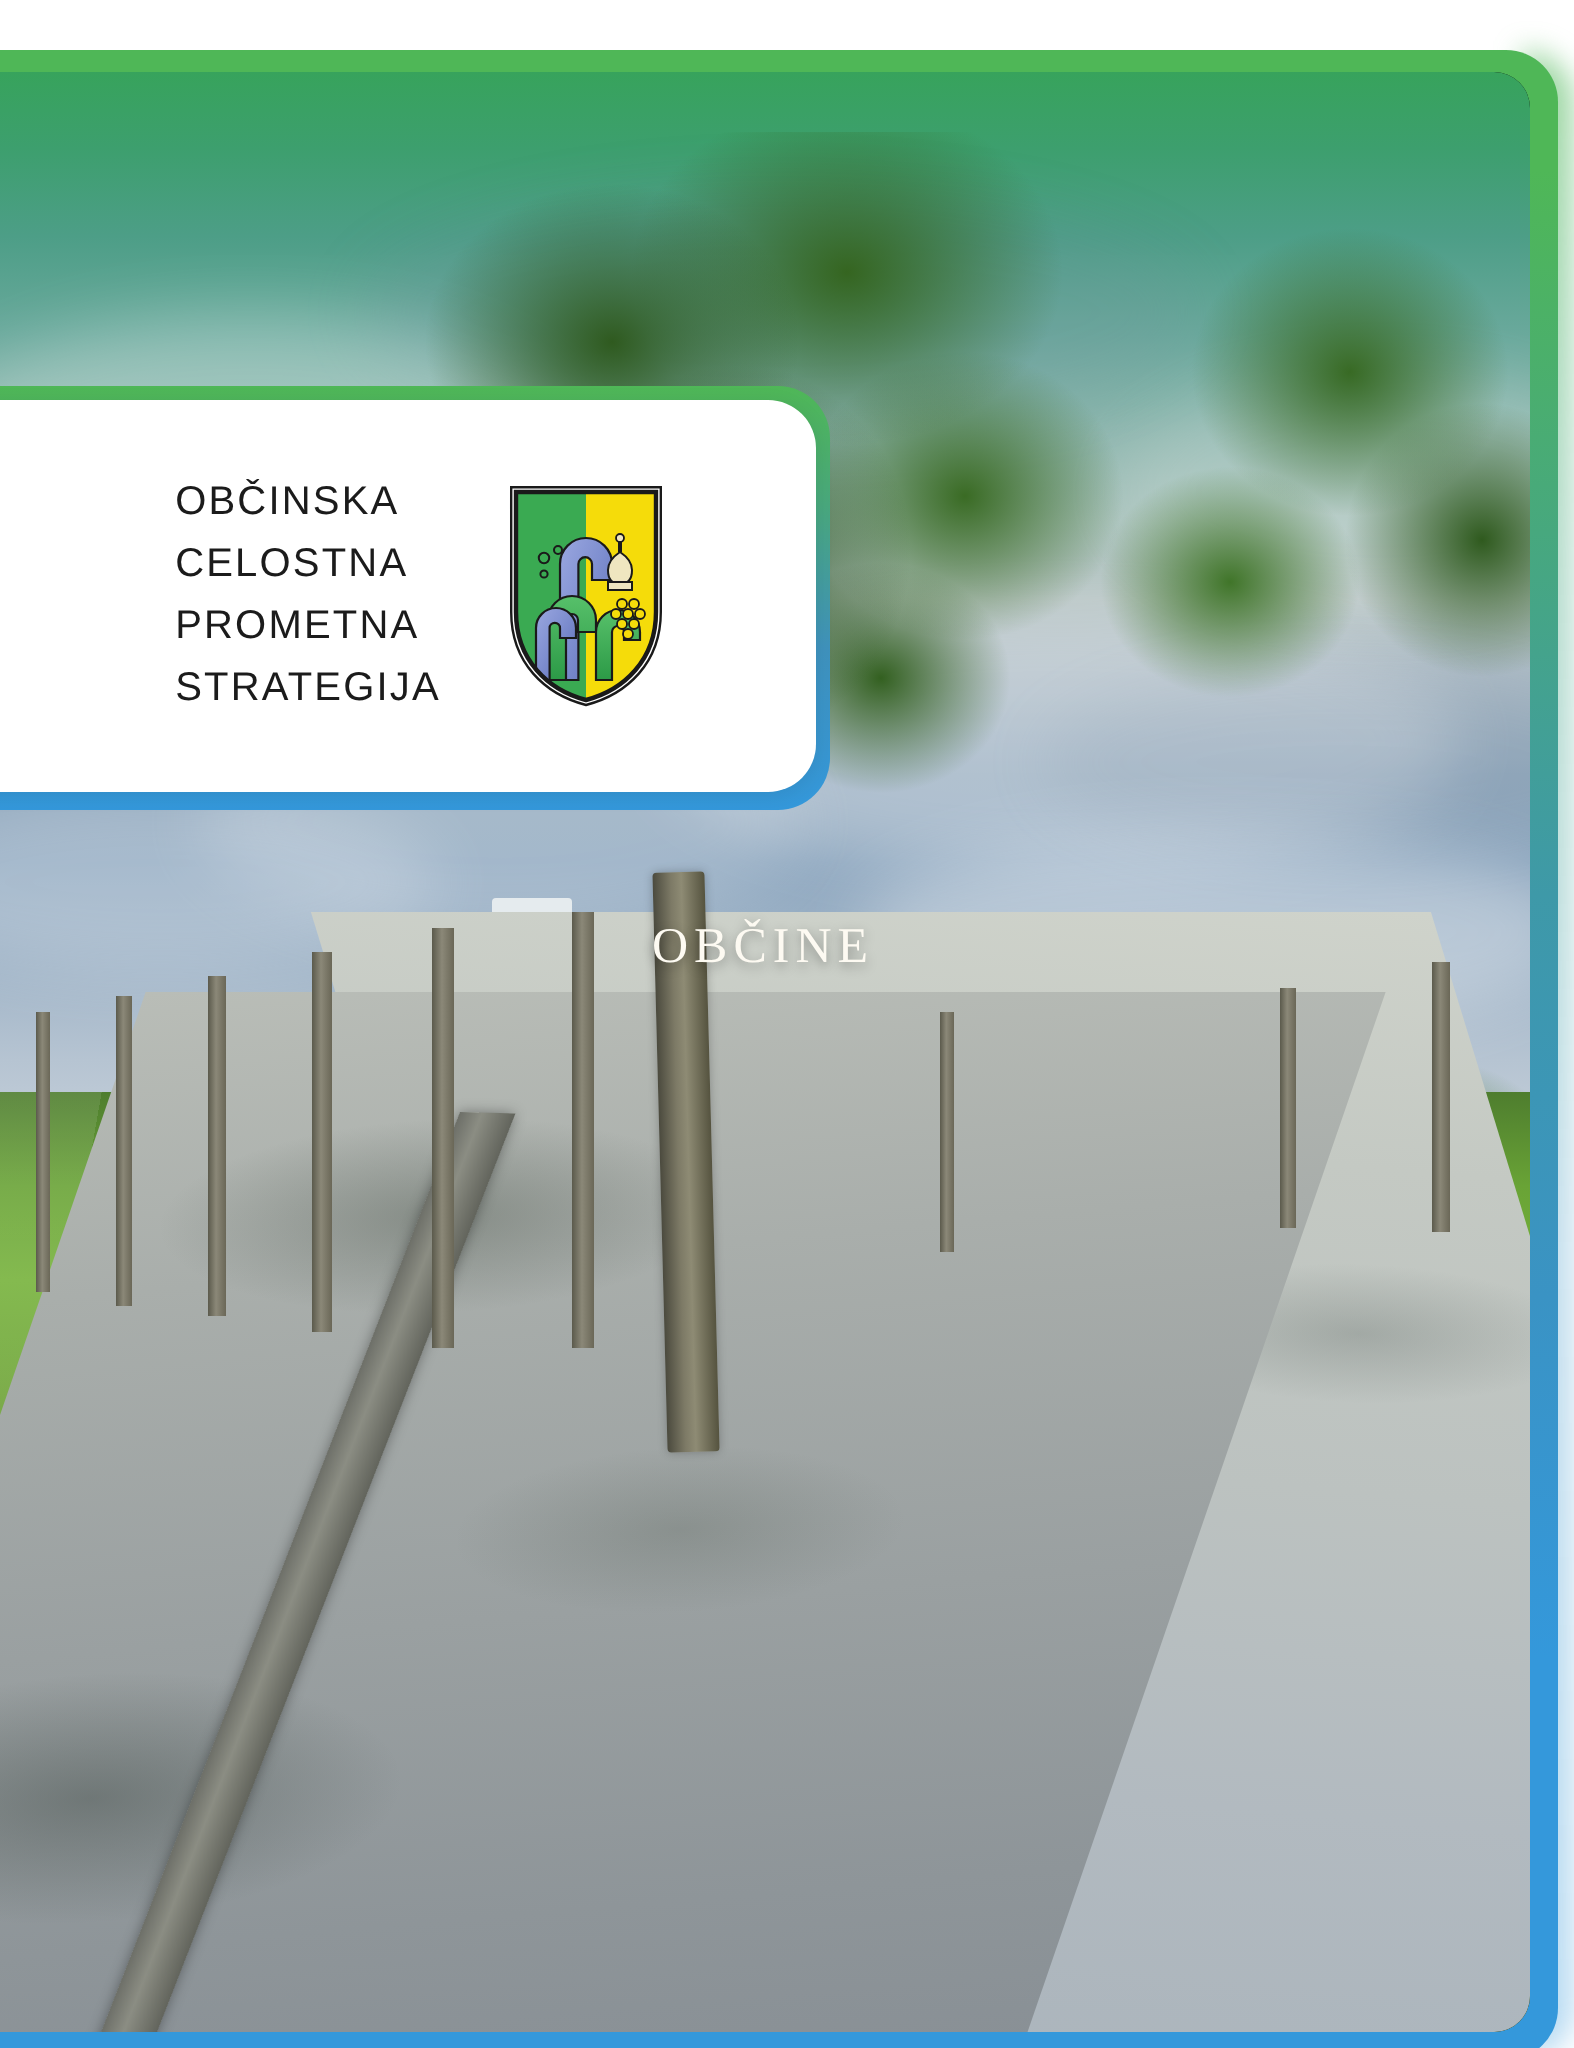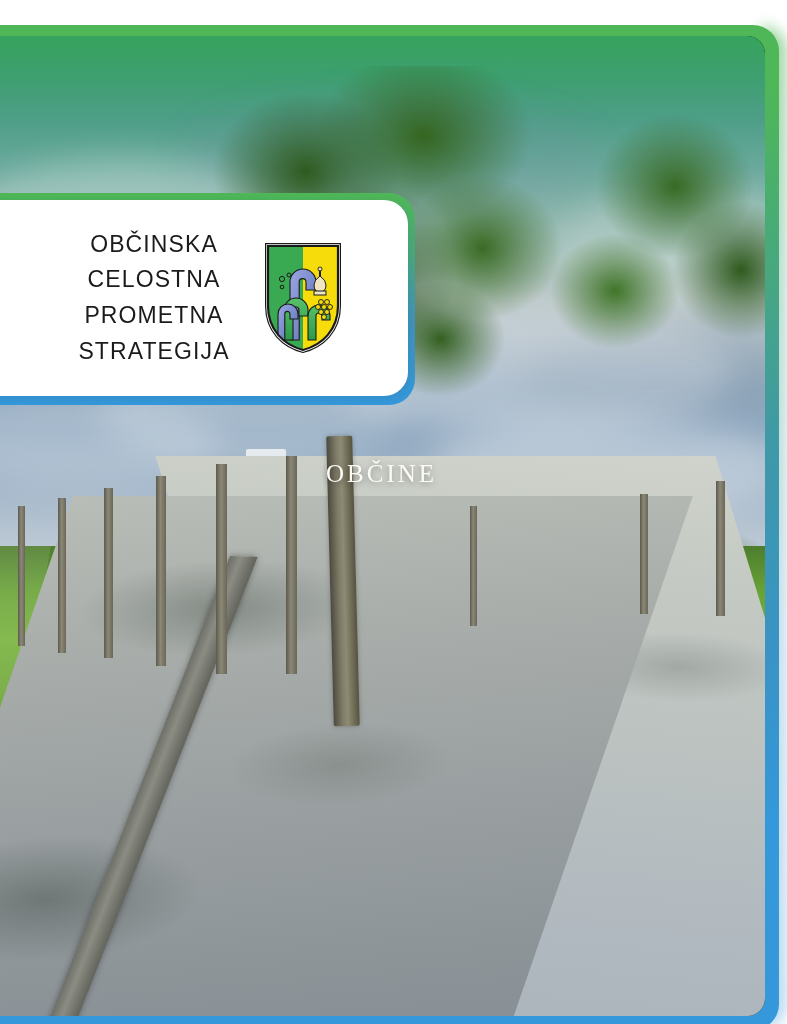--- a/index.html
+++ b/index.html
@@ -235,22 +235,22 @@
     position:absolute;left:-20px;top:200px;width:428px;height:196px;
     background:#ffffff;
     border-radius:0 24px 24px 0;
     z-index:7;
     display:flex;align-items:center;justify-content:center;
     gap:34px;
     box-shadow:0 2px 10px rgba(0,0,0,.08);
   }
   #card-title{
     font-family:"Liberation Sans", sans-serif;
-    font-size:23px;line-height:1.55;letter-spacing:1.1px;
-    color:#1b1b1b;text-align:center;font-weight:400;
+    font-size:20px;line-height:1.55;letter-spacing:1.1px;
+    color:#1b1b1b;font-weight:400;
     white-space:pre-line;
     margin-left:32px;
   }
 
   
   #coat-of-arms{width:78px;height:112px;display:block;}
 </style>
 </head>
 <body>
 

